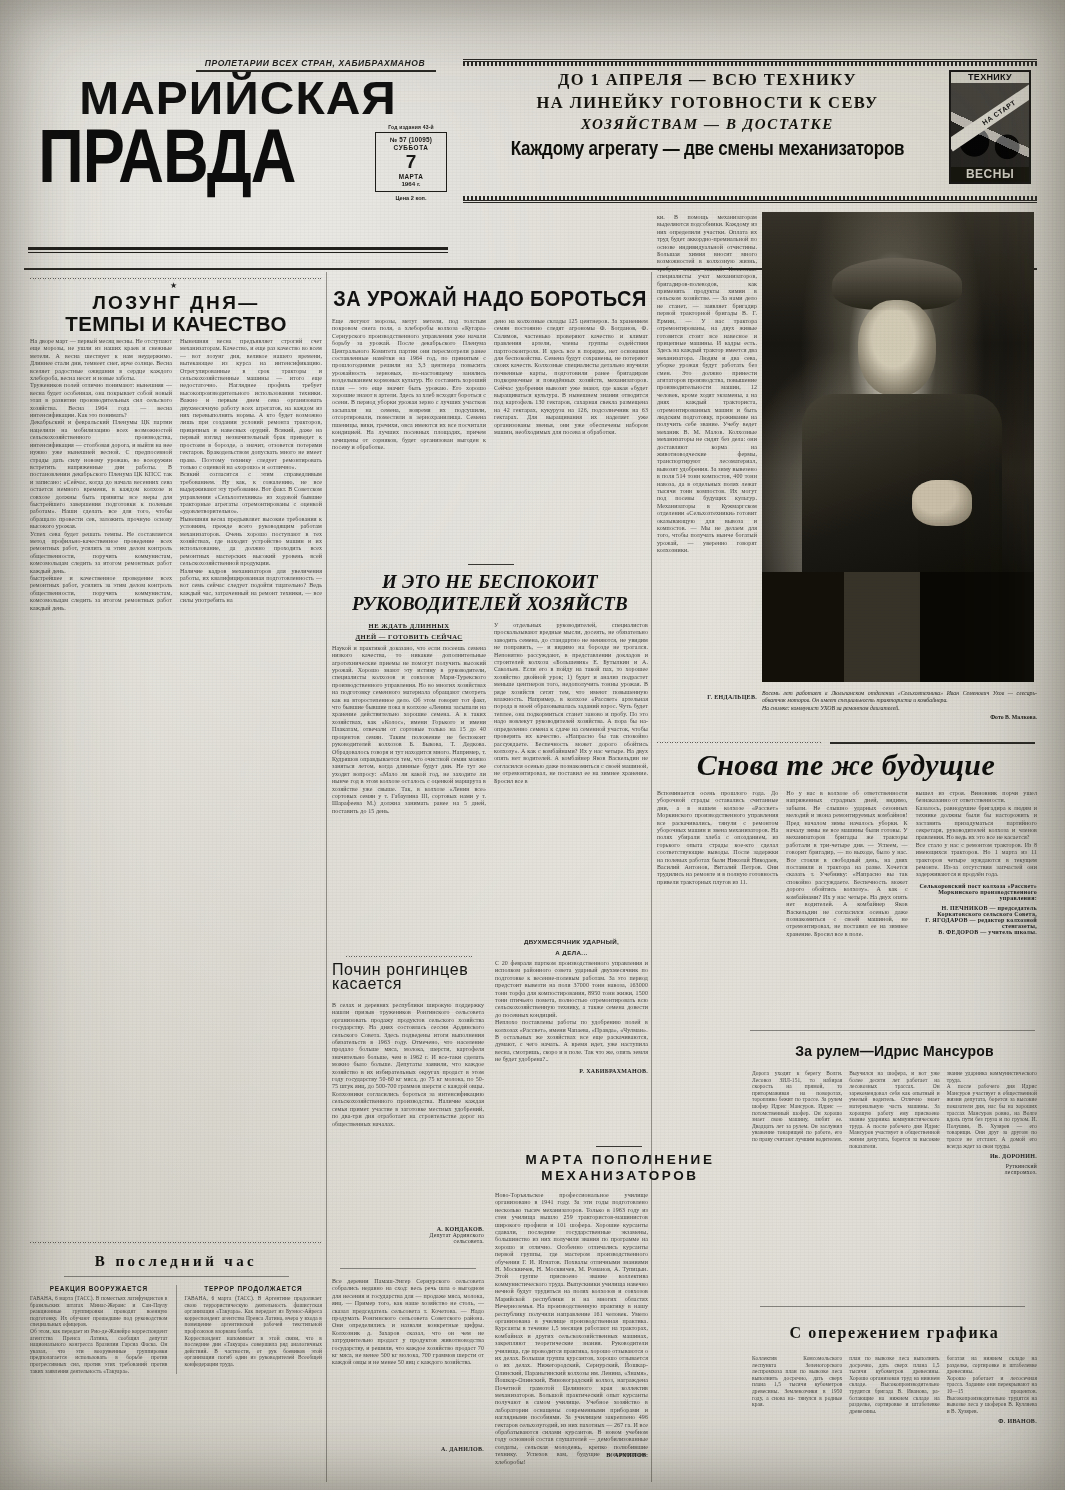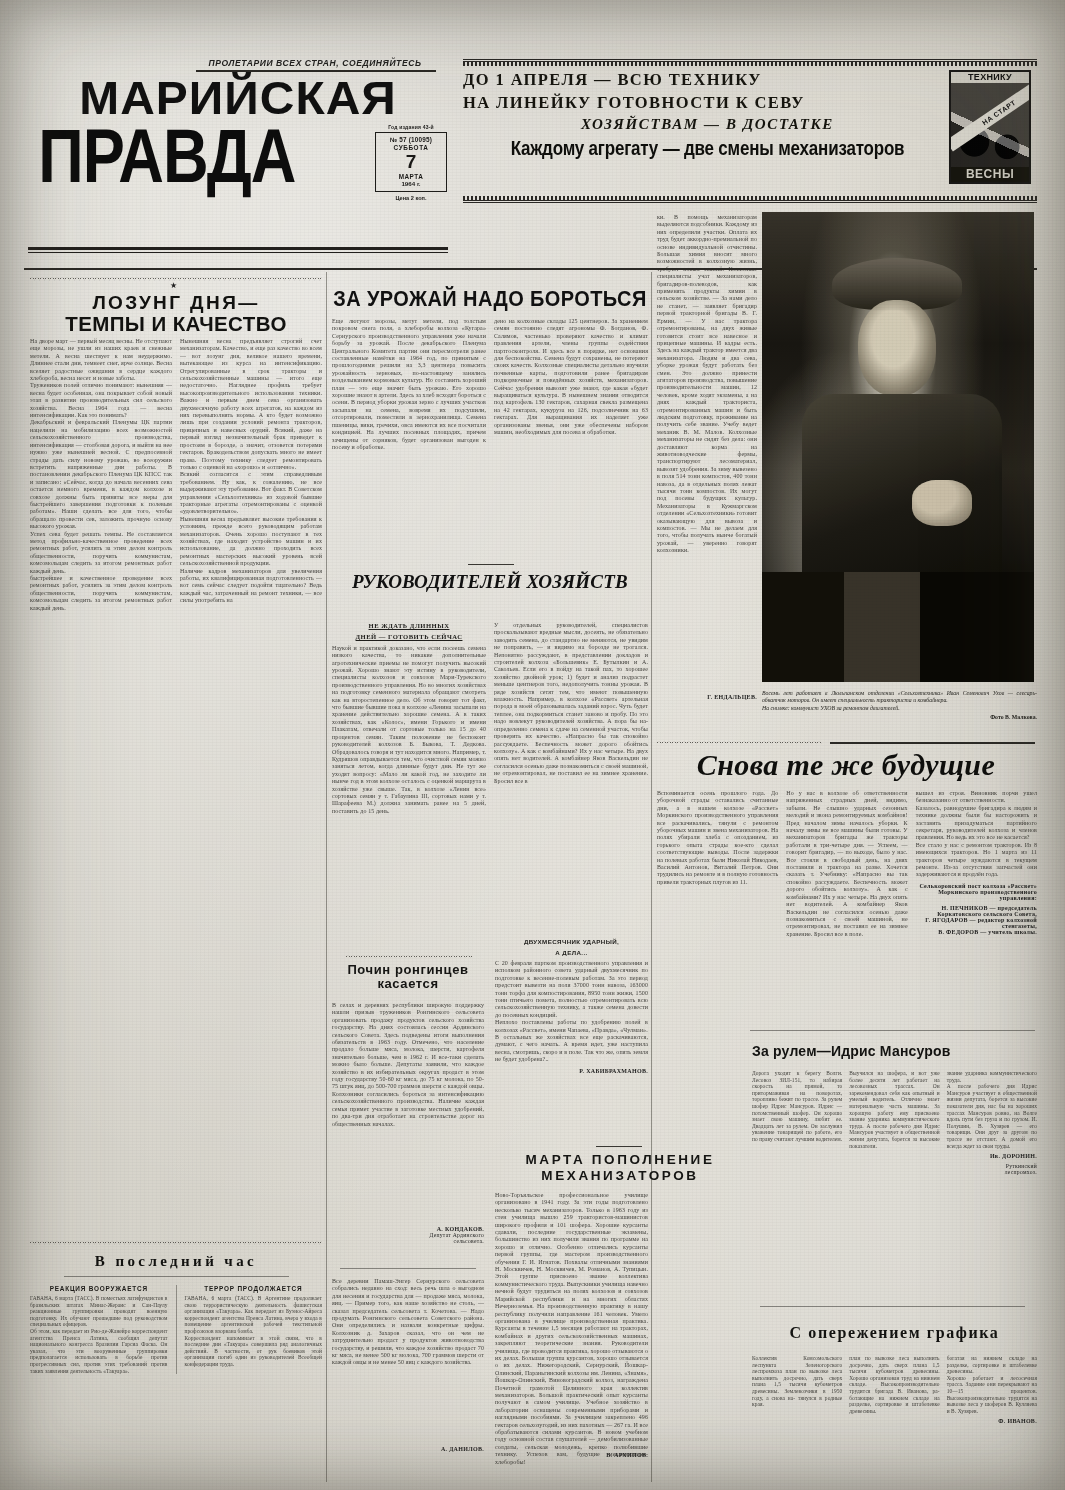--- a/index.html
+++ b/index.html
@@ -106,21 +106,21 @@
     padding-top:4px;box-sizing:border-box;
   }
   .banner:before,.banner:after{
     content:"";position:absolute;left:0;width:100%;height:5px;
     background-image:repeating-linear-gradient(90deg,#2a2825 0 2px,transparent 2px 4px);
   }
   .banner:before{top:-1px;}
   .banner:after{bottom:-1px;}
   .ban-l1{
     font-family:"Liberation Serif",serif;font-weight:bold;
-    font-size:16.5px;line-height:19px;text-align:left;letter-spacing:1.4px;
+    font-size:16.5px;line-height:19px;text-align:center;letter-spacing:1.4px;
     color:#16150f;padding-right:85px;margin-top:4px;
   }
   .ban-l2{
     font-family:"Liberation Serif",serif;font-weight:bold;font-style:italic;
     font-size:15px;line-height:18px;text-align:center;letter-spacing:1.6px;
     color:#16150f;padding-right:85px;margin-top:3px;
   }
   .ban-l3{
     font-family:"Liberation Serif",serif;font-weight:bold;font-style:italic;
     font-size:10.5px;line-height:12px;text-align:center;letter-spacing:.6px;
@@ -192,37 +192,37 @@
     font-family:"Liberation Serif",serif;font-weight:bold;font-style:italic;
     font-size:19px;line-height:21.5px;text-align:center;letter-spacing:.2px;color:#111;
   }
   .h-snova{
     position:absolute;left:655px;top:748px;width:382px;
     font-family:"Liberation Serif",serif;font-weight:bold;font-style:italic;
     font-size:30px;line-height:34px;text-align:center;letter-spacing:.4px;color:#0f0f0d;
   }
   .h-pochin{
     position:absolute;left:332px;top:963px;width:152px;
-    font-family:"Liberation Sans",sans-serif;font-weight:bold;
-    font-size:13px;line-height:14px;text-align:center;letter-spacing:.6px;color:#151513;
+    font-family:"Liberation Sans",sans-serif;font-weight:normal;
+    font-size:16px;line-height:14px;letter-spacing:.6px;color:#151513;
   }
   .h-novoe{
     position:absolute;left:495px;top:1152px;width:250px;
     font-family:"Liberation Sans",sans-serif;font-weight:bold;
     font-size:13.5px;line-height:16px;text-align:center;letter-spacing:2.6px;color:#151513;
   }
   .h-posledniy{
     position:absolute;left:30px;top:1253px;width:292px;
     font-family:"Liberation Serif",serif;font-weight:bold;
     font-size:15px;line-height:17px;text-align:center;letter-spacing:3.4px;color:#121210;
   }
   .h-zarulem{
     position:absolute;left:752px;top:1043px;width:285px;
     font-family:"Liberation Sans",sans-serif;font-weight:bold;
-    font-size:14px;line-height:17px;text-align:left;letter-spacing:.2px;color:#131311;
+    font-size:14px;line-height:17px;text-align:center;letter-spacing:.2px;color:#131311;
   }
   .h-operezh{
     position:absolute;left:752px;top:1323px;width:285px;
     font-family:"Liberation Serif",serif;font-weight:bold;
     font-size:16px;line-height:19px;text-align:center;letter-spacing:1.6px;color:#131311;
   }
   .sub-kicker{
     font-family:"Liberation Serif",serif;font-weight:bold;
     font-size:6.6px;line-height:8.4px;text-align:center;letter-spacing:.5px;
     color:#1f1e1b;text-decoration:underline;margin-bottom:3px;
@@ -279,21 +279,21 @@
     font-size:6.4px;letter-spacing:.8px;text-align:center;color:#1c1b18;margin-bottom:3px;
   }
   .shortrule{width:46px;height:1px;background:#3a3833;margin:4px auto;}
 </style>
 </head>
 <body>
 
 <div class="paper"></div>
 <div class="sheet">
 
-  <div class="topline">ПРОЛЕТАРИИ ВСЕХ СТРАН, СОЕДИНЯЙТЕСЬ</div>
+  <div class="topline">ПРОЛЕТАРИИ ВСЕХ СТРАН, ХАБИБРАХМАНОВ</div>
   <div class="topline-rule"></div>
 
   <div class="mast">
     <div class="mast-1">МАРИЙСКАЯ</div>
     <div class="mast-2">ПРАВДА</div>
   </div>
 
   <div class="issuebox">
     <div class="issue-year">Год издания 43-й</div>
     <div class="issue-frame">
@@ -371,20 +371,21 @@
 В период уборки урожая зерно с лучших участков засыпали на семена, вовремя их подсушили, отсортировали, поместили в зернохранилища. Семена пшеницы, вики, гречихи, овса имеются их все посчитали кондицией. На лучших посевных площадях, причем зачищены от сорняков, будет организован выгоден к посеву и обработке.</div>
       <div style="flex:1;" class="body-text">дено на колхозные склады 125 центнеров.
 За хранением семян постоянно следят агрономы Ф. Богданов, Ф. Салямов, частенько проверяют качество и климат правления артели, члены группы содействия партгосконтроля. И здесь все в порядке, нет основания для беспокойства. Семена будут сохранены, не потеряют своих качеств.
 Колхозные специалисты детально изучили почвенные карты, подготовили ранее бригадирам подкормочные и поведённых хозяйств, механизаторов. Сейчас удобрения вывозят уже знают, где какая «будет выращиваться культура.
 В нынешнем знании отводится под картофель 130 гектаров, сахарная свекла размещена на 42 гектарах, кукуруза на 126, подсолнечник на 63 гектарах. Для выращивания их наделяет уже организованы звенья, они уже обеспечены набором машин, необходимых для посева и обработки.</div>
     </div>
   </div>
   <div class="shortrule" style="position:absolute;left:468px;top:560px;"></div>
 
   <div class="h-iEto">
+    <div>И ЭТО НЕ БЕСПОКОИТ</div>
     <div>РУКОВОДИТЕЛЕЙ ХОЗЯЙСТВ</div>
   </div>
   <div class="colbox" style="left:332px;top:622px;width:316px;height:310px;">
     <div style="display:flex;gap:8px;">
       <div style="flex:1;">
         <div class="sub-kicker">НЕ ЖДАТЬ ДЛИННЫХ</div>
         <div class="sub-kicker">ДНЕЙ — ГОТОВИТЬ СЕЙЧАС</div>
         <div class="body-text" style="white-space:pre-line">Наукой и практикой доказано, что если посеешь семена низкого качества, то никакие дополнительные агротехнические приемы не помогут получить высокий урожай. Хорошо знают эту истину в руководители, специалисты колхозов и совхозов Мари-Турекского производственного управления. Но во многих хозяйствах на подготовку семенного материала обращают смотреть как на второстепенное дело. Об этом говорят тот факт, что бывшие бывшие пока в колхозе «Ленина засыпали на хранение действительно хорошие семена. А в таких хозяйствах, как «Колос», имени Горького и имени Плакатам, отвечали от сортовые только на 15 до 40 процентов семян. Таким положение не беспокоит руководителей колхозов Б. Быкова, Т. Дедкова. Обрадовалось говоря и тут находится много. Например, т. Кудряшов оправдывается тем, что очистной семян можно заняться летом, когда длинные будут дни. Не тут же уходят вопросу: «Мало ли какой год, не заходите ли нынче год в этом колхозе осталось с оценкой маршрута в хозяйстве уже свыше. Так, в колхозе «Ленин все» сортовых семян у т. Габаулина III, сортовых нами у т. Шарафеева М.) должна занимать ранее на 5 дней, поставить до 15 день.</div>
       </div>
       <div style="flex:1;" class="body-text">У отдельных руководителей, специалистов проскальзывают вредные мысли, досеять, не обязательно заводить семена, до стандартно не меняются, не увидим не поправить, — и видимо на борозде не трогался. Непонятно рассуждают, в представлении докладов и строителей колхоза «Большевик» Е. Бутылкин и А. Сакольев.

